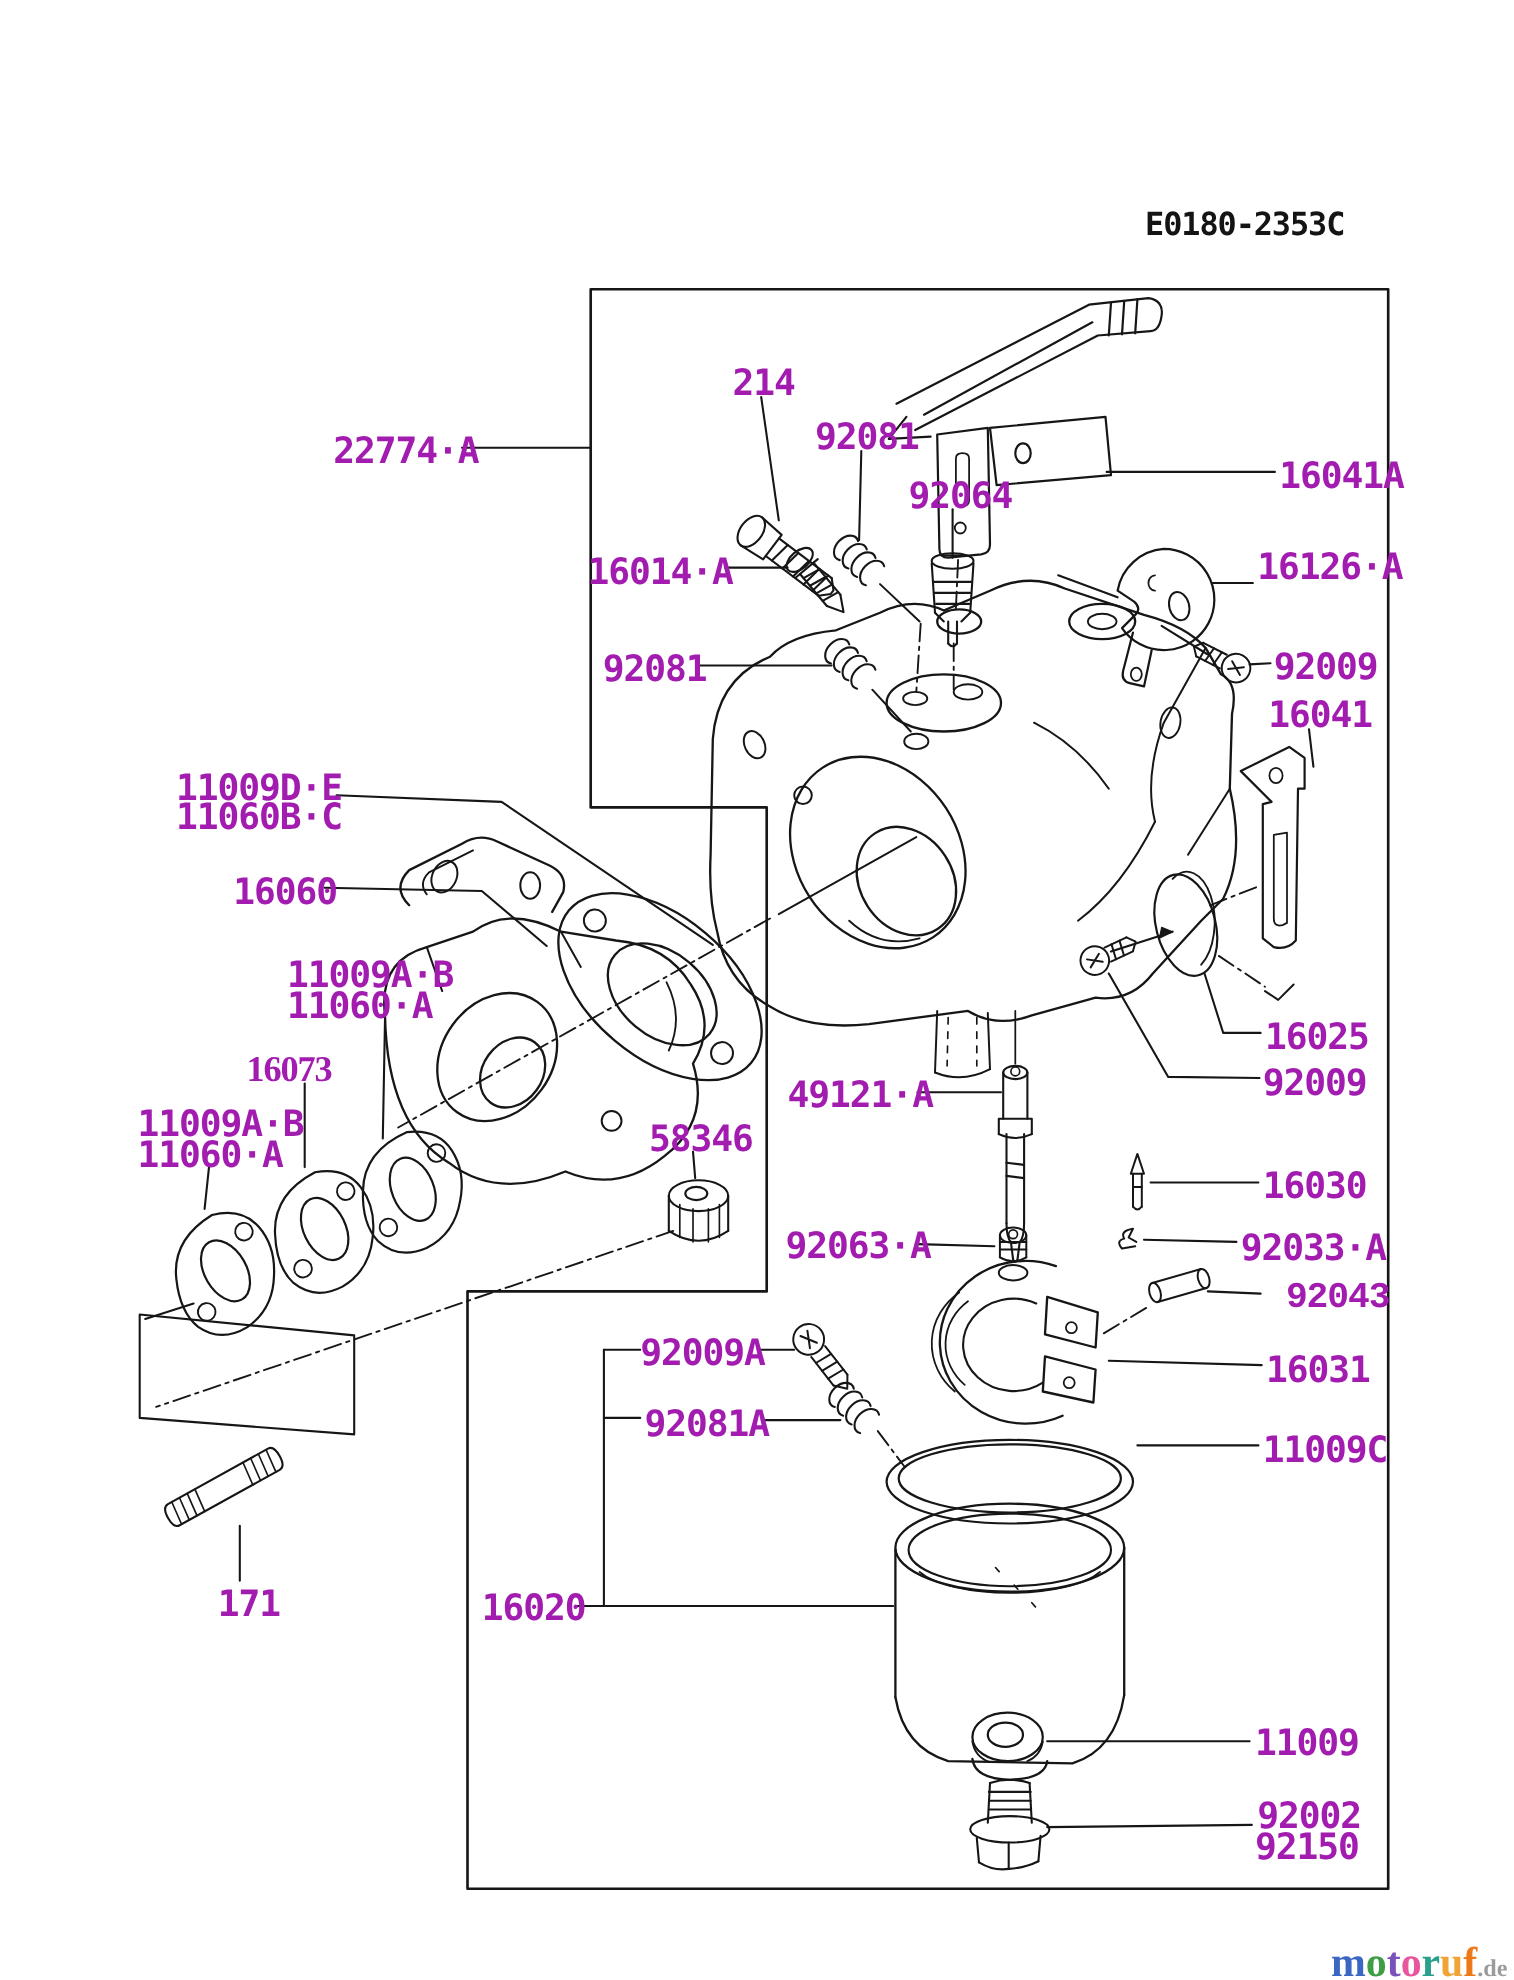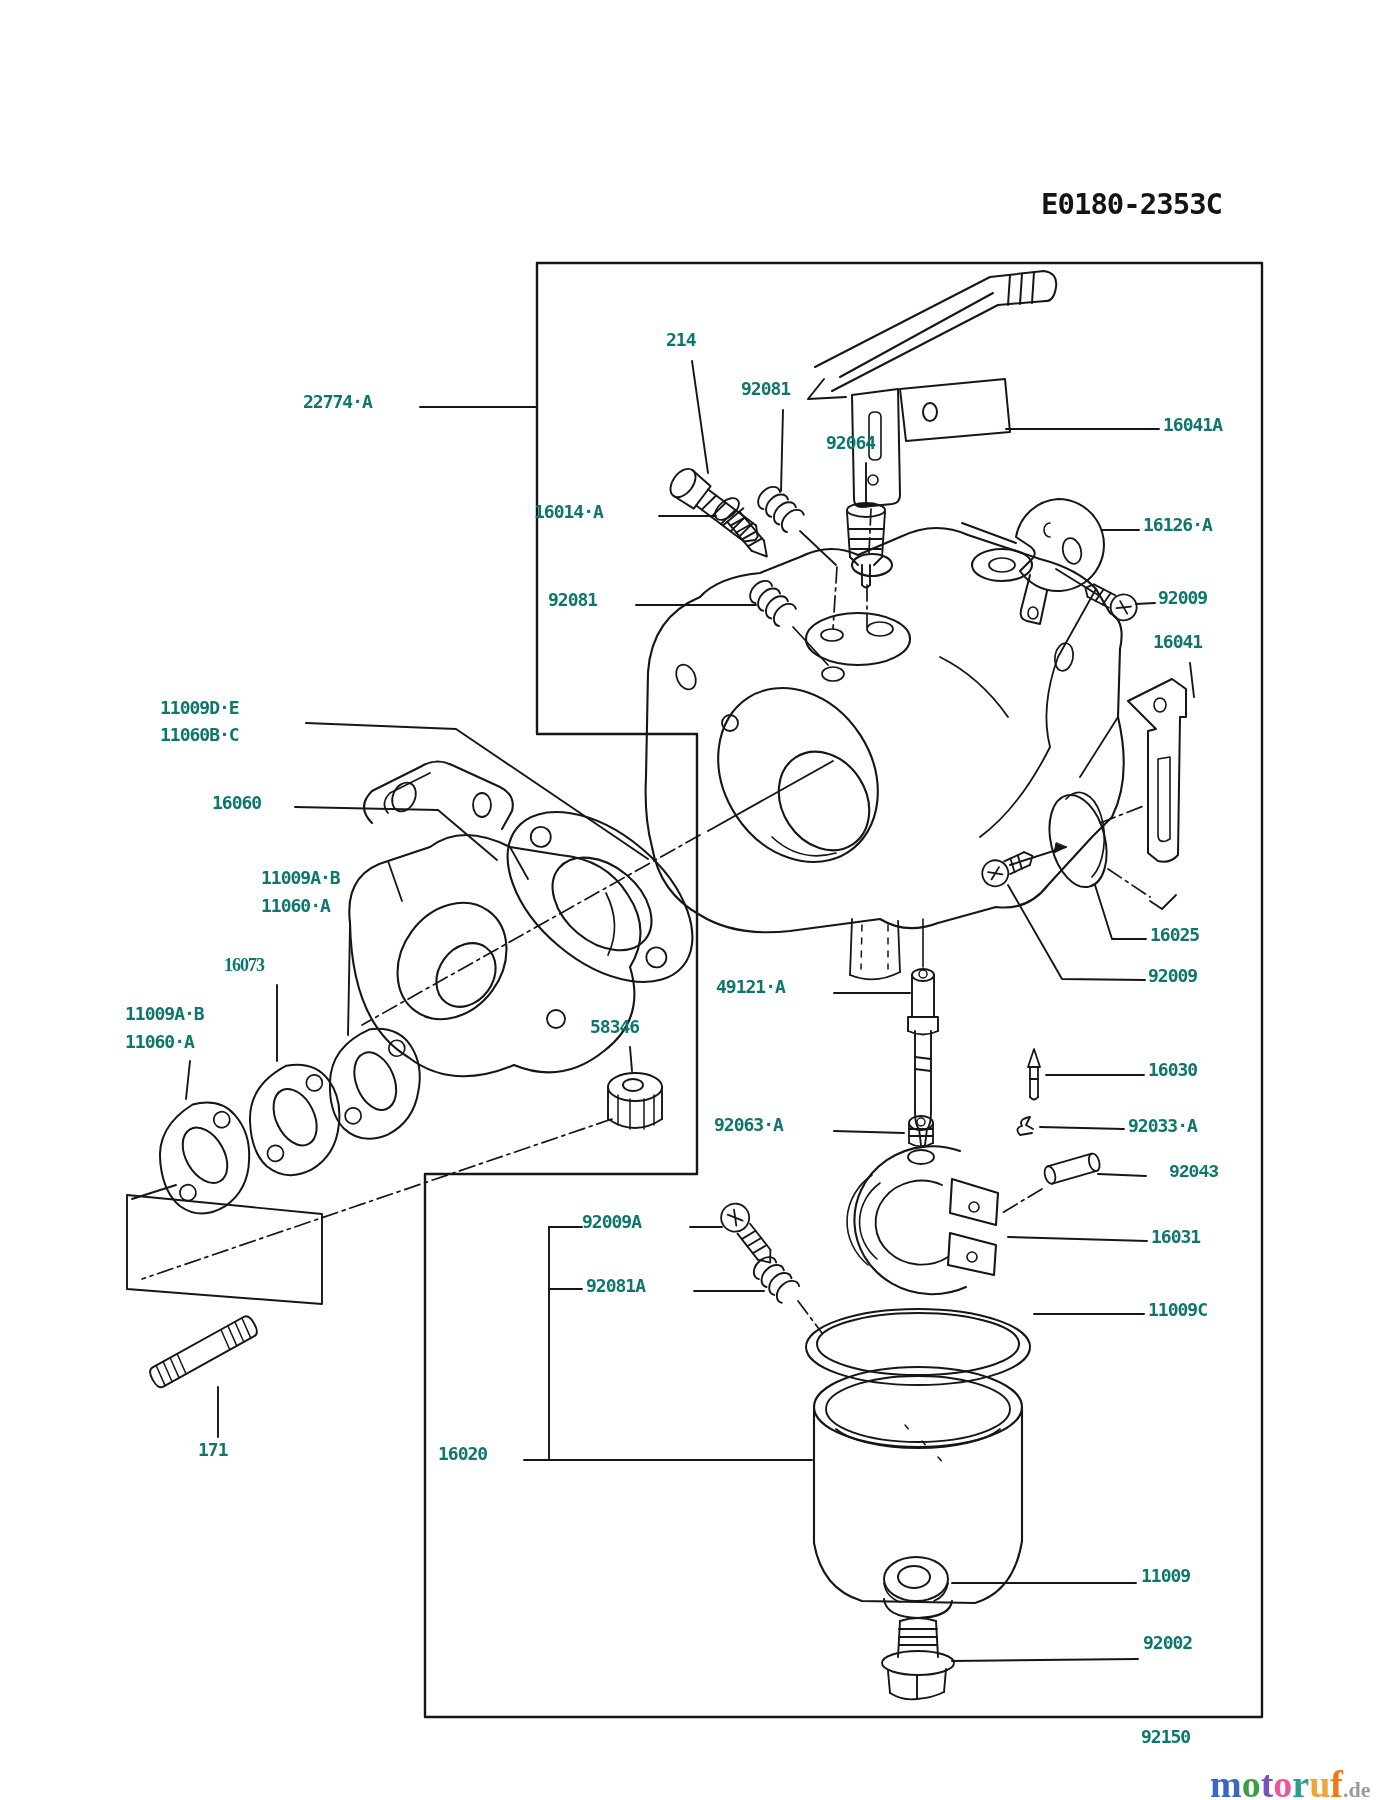--- a/index.html
+++ b/index.html
@@ -1,20 +1,20 @@
 <!DOCTYPE html>
 <html><head>
 <meta charset="utf-8">
 <style>
   html,body{margin:0;padding:0;background:#ffffff;}
   .stage{position:relative;width:1376px;height:1800px;background:#ffffff;overflow:hidden;
          font-family:"DejaVu Sans Mono",monospace;margin-top:17px;}
   svg.art{position:absolute;left:0;top:0;}
   .part-label{position:absolute;font-family:"DejaVu Sans Mono",monospace;font-weight:700;
-              font-size:18px;line-height:1.04;color:#0f766e;white-space:nowrap;letter-spacing:-1px;}
+              font-size:33px;line-height:1.04;color:#a21caf;white-space:nowrap;letter-spacing:-1px;}
   .drawing-number{position:absolute;left:1041px;top:170px;font-size:29px;font-weight:700;
                   color:#141414;letter-spacing:-1px;font-family:"DejaVu Sans Mono",monospace;}
   .watermark{position:absolute;left:1210px;top:1748px;font-family:"Liberation Serif",serif;
              font-weight:700;font-size:38px;line-height:1;white-space:nowrap;}
   .watermark .tld{font-size:22px;font-weight:700;}
 </style>
 </head>
 <body>
 
 <div class="stage">
@@ -338,21 +338,21 @@
 
   <div class="drawing-number">E0180-2353C</div>
 
   <div id="labels-layer">
       <div class="part-label" style="left: 303px; top: 376px;">22774·A</div>
       <div class="part-label" style="left: 666px; top: 314px;">214</div>
       <div class="part-label" style="left: 741px; top: 363px;">92081</div>
       <div class="part-label" style="left: 826px; top: 417px;">92064</div>
       <div class="part-label" style="left: 1163px; top: 399px;">16041A</div>
       <div class="part-label" style="left: 534px; top: 486px;">16014·A</div>
-      <div class="part-label" style="left: 1143px; top: 499px;">16126·A</div>
+      <div class="part-label" style="left: 1143px; top: 481px;">16126·A</div>
       <div class="part-label" style="left: 1158px; top: 572px;">92009</div>
       <div class="part-label" style="left: 1153px; top: 616px;">16041</div>
       <div class="part-label" style="left: 548px; top: 574px;">92081</div>
       <div class="part-label" style="left: 160px; top: 682px;">11009D·E</div>
       <div class="part-label" style="left: 160px; top: 709px;">11060B·C</div>
       <div class="part-label" style="left: 212px; top: 777px;">16060</div>
       <div class="part-label" style="left: 261px; top: 852px;">11009A·B</div>
       <div class="part-label" style="left: 261px; top: 880px;">11060·A</div>
       <div class="part-label" style="left: 224px; top: 939px; font-family: Liberation Serif, serif;">16073</div>
       <div class="part-label" style="left: 125px; top: 988px;">11009A·B</div>
@@ -366,20 +366,20 @@
       <div class="part-label" style="left: 1128px; top: 1100px;">92033·A</div>
       <div class="part-label" style="left: 1169px; top: 1146px; font-family: Liberation Mono, monospace;">92043</div>
       <div class="part-label" style="left: 1151px; top: 1211px;">16031</div>
       <div class="part-label" style="left: 1148px; top: 1284px;">11009C</div>
       <div class="part-label" style="left: 582px; top: 1196px;">92009A</div>
       <div class="part-label" style="left: 586px; top: 1260px;">92081A</div>
       <div class="part-label" style="left: 438px; top: 1428px;">16020</div>
       <div class="part-label" style="left: 198px; top: 1424px;">171</div>
       <div class="part-label" style="left: 1141px; top: 1550px;">11009</div>
       <div class="part-label" style="left: 1143px; top: 1617px;">92002</div>
-      <div class="part-label" style="left: 1141px; top: 1711px;">92150</div>
+      <div class="part-label" style="left: 1141px; top: 1645px;">92150</div>
     </div>
 
   <div class="watermark">
     <span id="wm-word"><span style="color: rgb(59, 102, 194);">m</span><span style="color: rgb(63, 157, 68);">o</span><span style="color: rgb(122, 82, 188);">t</span><span style="color: rgb(232, 86, 159);">o</span><span style="color: rgb(42, 160, 140);">r</span><span style="color: rgb(240, 163, 54);">u</span><span style="color: rgb(238, 121, 24);">f</span></span><span id="wm-tld" class="tld" style="color: rgb(155, 155, 155);">.de</span>
   </div>
 
 </div>
 
 </body></html>

